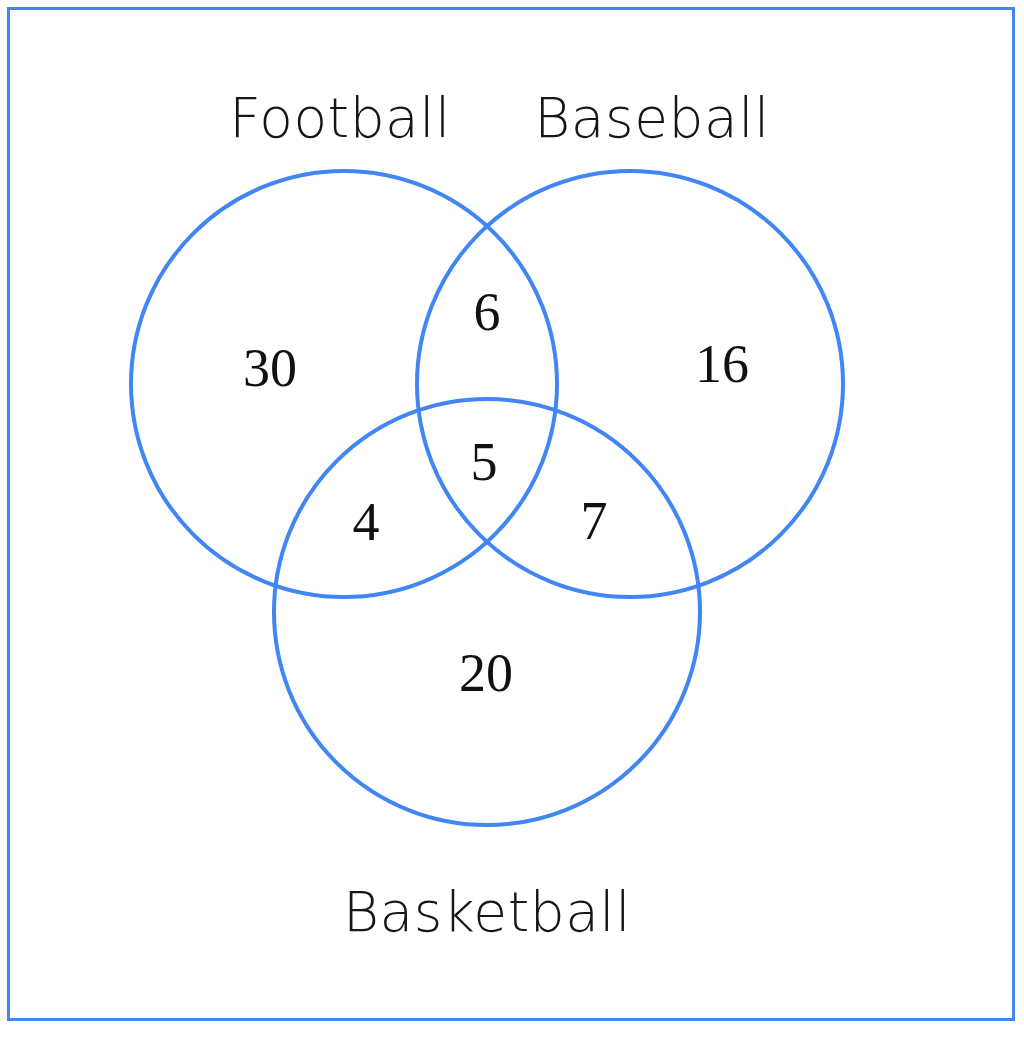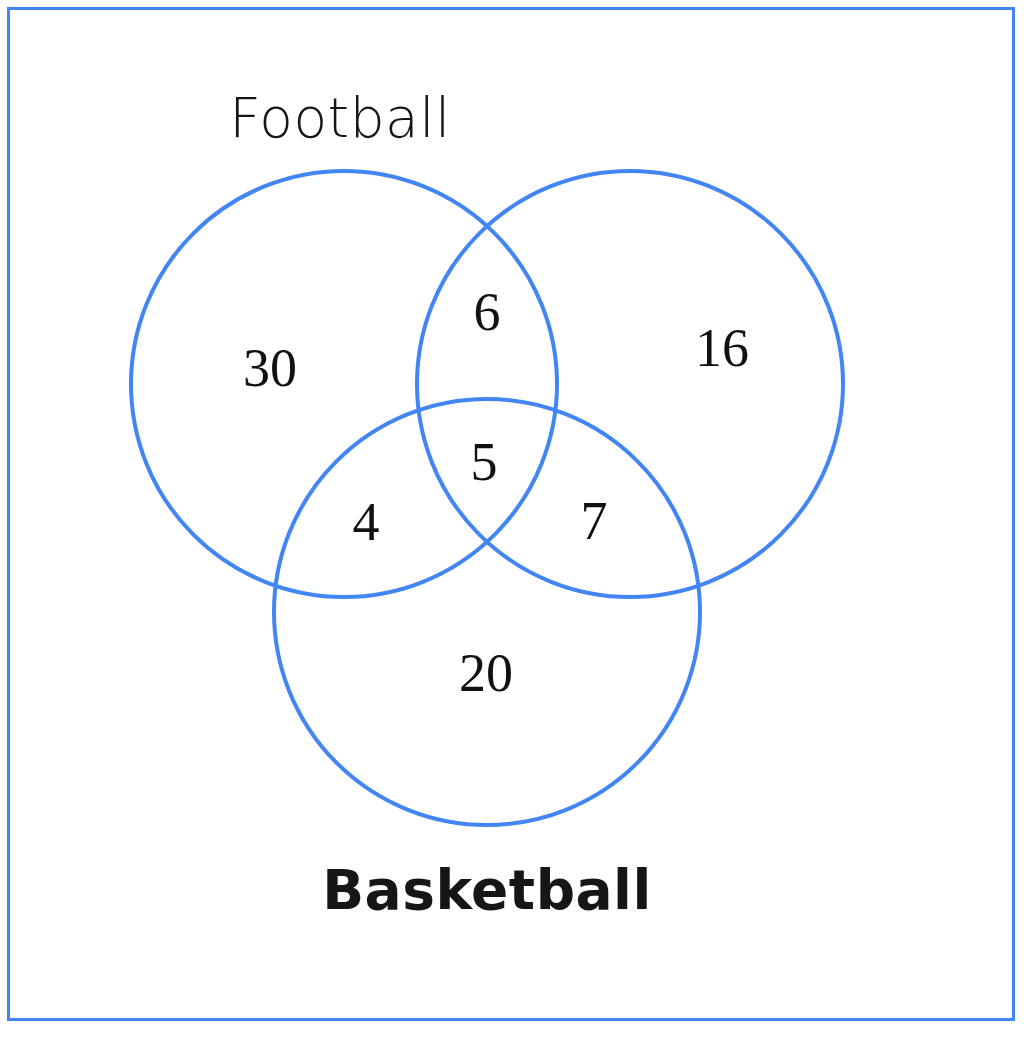--- a/index.html
+++ b/index.html
@@ -66,26 +66,27 @@
   <div class="frame"></div>
 
   <svg class="venn-svg" viewBox="0 0 1024 1040" xmlns="http://www.w3.org/2000/svg">
     <circle cx="344" cy="384" r="213" fill="none" stroke="#4285f4" stroke-width="4"></circle>
     <circle cx="630" cy="384" r="213" fill="none" stroke="#4285f4" stroke-width="4"></circle>
     <circle cx="487" cy="612" r="213" fill="none" stroke="#4285f4" stroke-width="4"></circle>
   </svg>
 
   <div class="set-label" style="left:340px; top:118px;">Football</div>
 
+  <div class="set-label" style="left:652px; top:118px;">Baseball</div>
 
-  <div class="set-label" style="left:487px; top:890px;font-weight:bold;">Basketball</div>
+  <div class="set-label" style="left:487px; top:912px;">Basketball</div>
 
   <div class="region-value" style="left:270px; top:368px;">30</div>
 
-  <div class="region-value" style="left:722px; top:348px;">16</div>
+  <div class="region-value" style="left:722px; top:364px;">16</div>
 
   <div class="region-value" style="left:487px; top:312px;">6</div>
 
   <div class="region-value" style="left:484px; top:462px;">5</div>
 
   <div class="region-value" style="left:366px; top:522px;">4</div>
 
   <div class="region-value" style="left:594px; top:521px;">7</div>
 
   <div class="region-value" style="left:486px; top:673px;">20</div>

